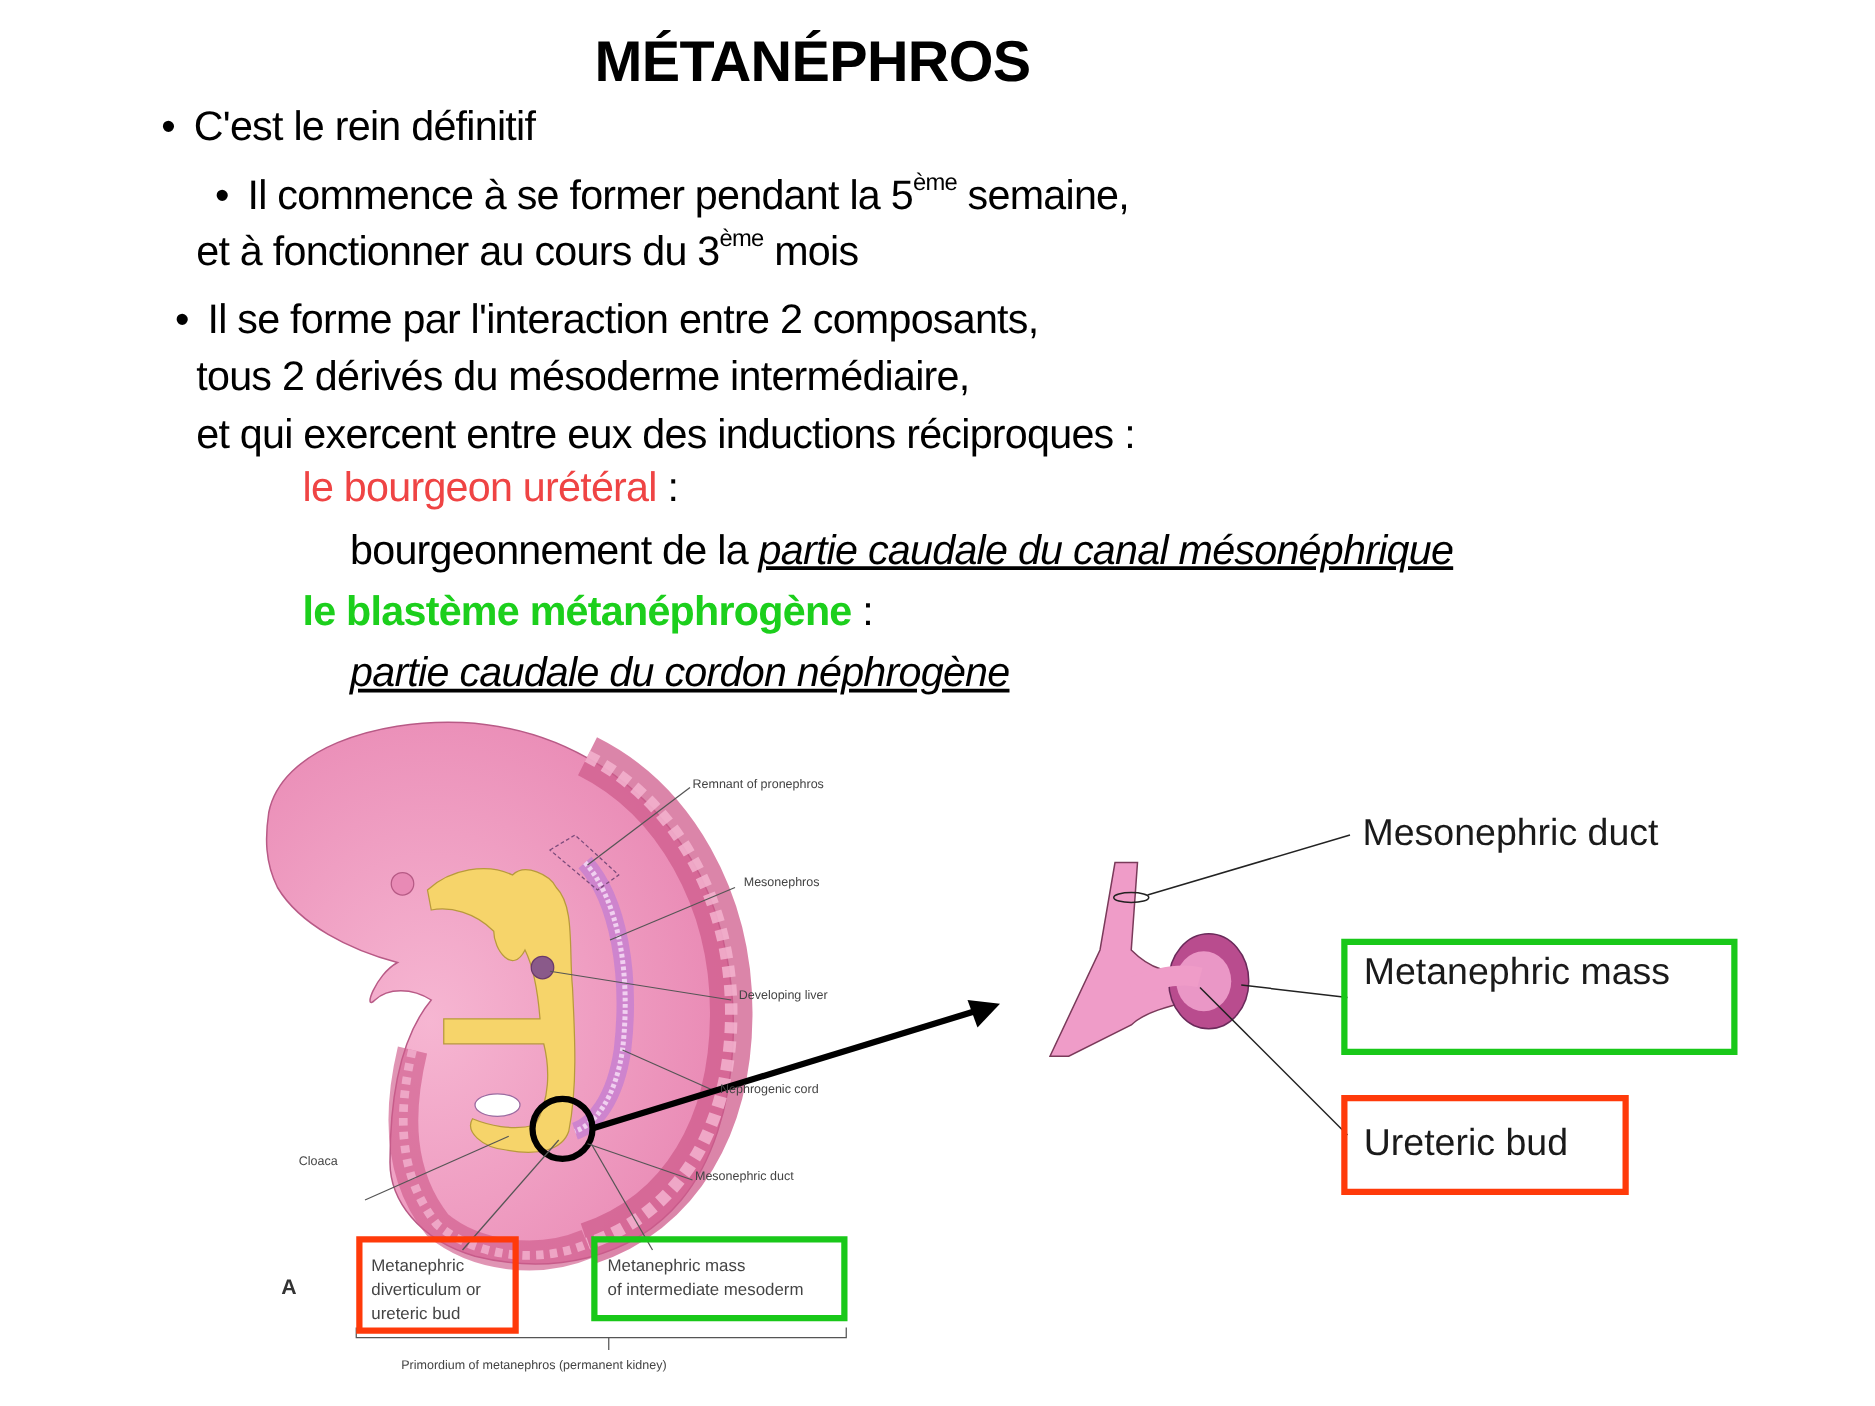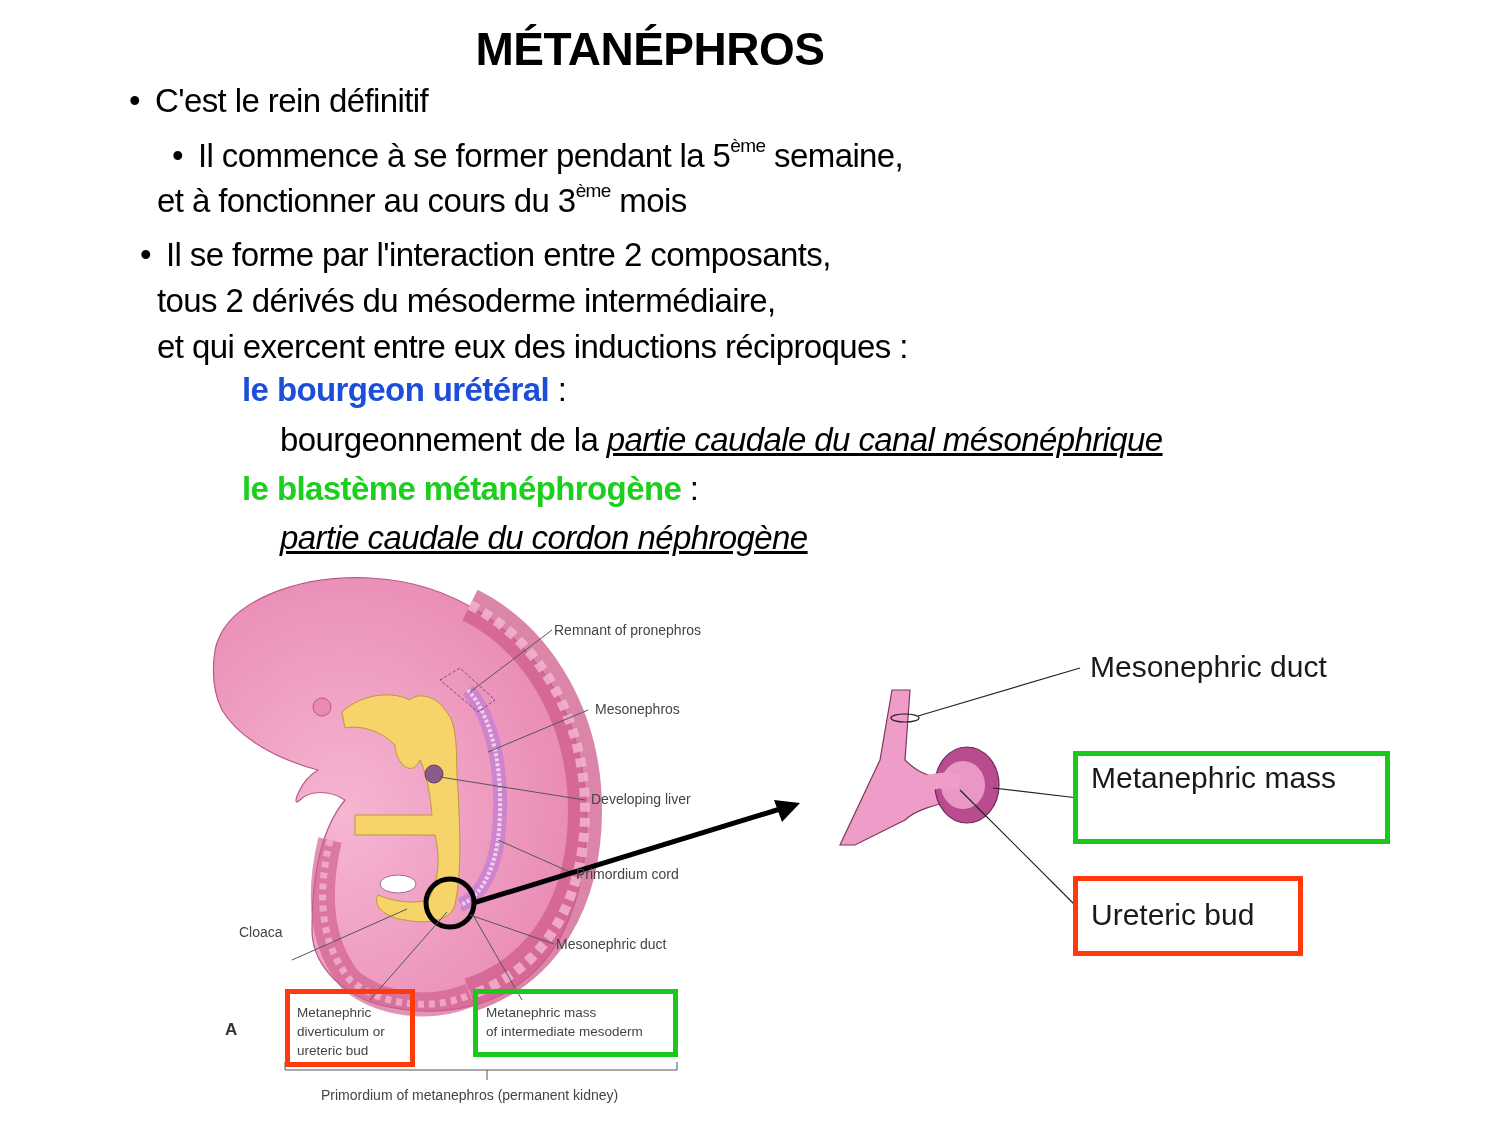--- a/index.html
+++ b/index.html
@@ -3,25 +3,25 @@
 <meta charset="utf-8">
 <style>
   html, body { margin: 0; padding: 0; background: #ffffff; }
   body { width: 1500px; height: 1125px; position: relative; overflow: hidden;
          font-family: "Liberation Sans", "DejaVu Sans", sans-serif; color: #000; }
   .slide-title { position: absolute; left: 0; width: 1300px; top: 22px; text-align: center;
          font-size: 46px; font-weight: bold; letter-spacing: -0.5px; }
   .txt { position: absolute; font-size: 33px; white-space: nowrap; letter-spacing: -0.6px; }
   .bullet { display: inline-block; width: 26px; }
   sup { font-size: 19px; vertical-align: 15px; line-height: 0; }
-  .red { color: #1d4ed8; font-weight: bold; }
+  .red { color: #ef4444; font-weight: normal; }
   .green { color: #1ccf1c; font-weight: bold; }
   em { font-style: italic; text-decoration: underline; }
   svg { position: absolute; left: 0; top: 0; }
-  .lbl { position: absolute; font-size: 14px; color: #444; white-space: nowrap; }
+  .lbl { position: absolute; font-size: 10px; color: #444; white-space: nowrap; }
   .lbl-big { position: absolute; font-size: 30px; color: #1a1a1a; white-space: nowrap; line-height: 43px; }
   .box { position: absolute; box-sizing: border-box; }
   .box-red { border: 5px solid #ff3a0a; }
   .box-green { border: 5px solid #19c819; }
   .box-lbl { position: absolute; font-size: 13.5px; color: #444; line-height: 19px; white-space: nowrap; }
 </style>
 </head>
 <body>
 
 <div class="slide-title">MÉTANÉPHROS</div>
@@ -126,21 +126,21 @@
   <g stroke="#222" stroke-width="1.2" fill="none">
     <line x1="918" y1="716" x2="1080" y2="668"></line>
     <line x1="993" y1="788" x2="1078" y2="798"></line>
     <line x1="960" y1="790" x2="1078" y2="908"></line>
   </g>
 </svg>
 
 <div class="lbl" style="left:554px; top:622px;">Remnant of pronephros</div>
 <div class="lbl" style="left:595px; top:701px;">Mesonephros</div>
 <div class="lbl" style="left:591px; top:791px;">Developing liver</div>
-<div class="lbl" style="left:576px; top:866px;">Primordium cord</div>
+<div class="lbl" style="left:576px; top:866px;">Nephrogenic cord</div>
 <div class="lbl" style="left:556px; top:936px;">Mesonephric duct</div>
 <div class="lbl" style="left:239px; top:924px;">Cloaca</div>
 <div class="lbl" style="left:225px; top:1020px; font-size:17px; font-weight:bold; color:#333;">A</div>
 
 <div class="box box-red" style="left:285px; top:989px; width:130px; height:78px;"></div>
 <div class="box-lbl" style="left:297px; top:1003px;">
   <div>Metanephric</div>
   <div>diverticulum or</div>
   <div>ureteric bud</div>
 </div>

